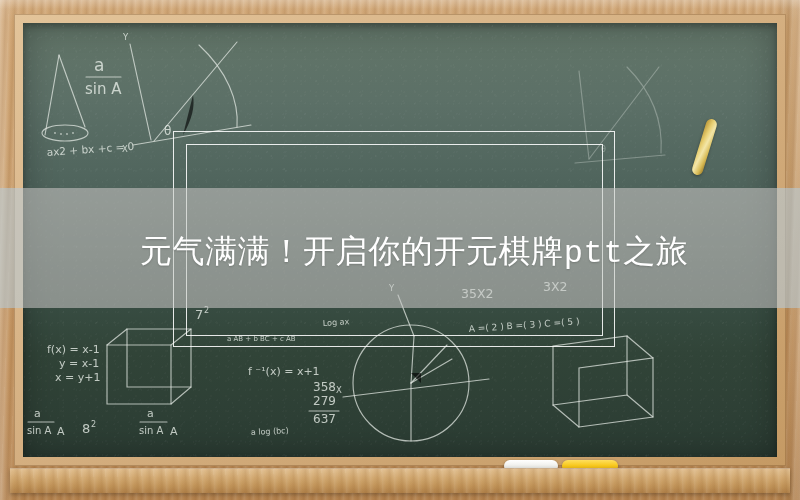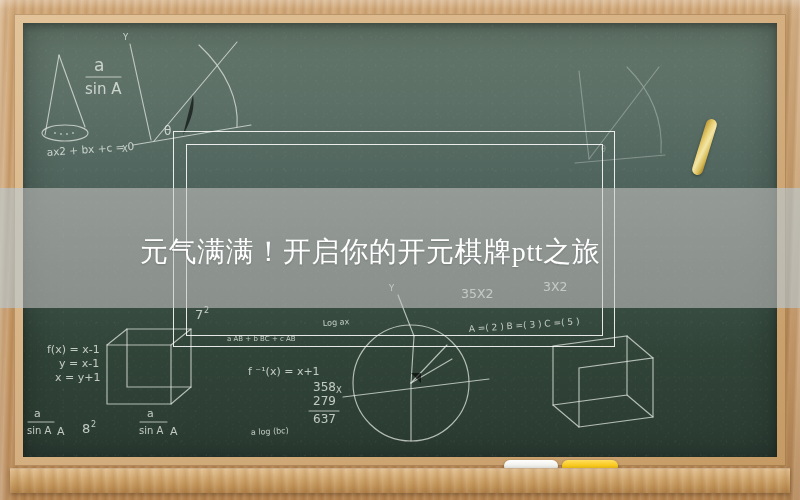--- a/index.html
+++ b/index.html
@@ -102,25 +102,25 @@
     background: rgba(197,201,197,0.56);
     backdrop-filter: saturate(.4);
   }
   .banner-title {
     position: absolute;
     left: 140px;
     top: 188px; height: 128px;
     width: 560px;
     display: flex; align-items: center;
     color: #ffffff;
-    font-size: 28px;
+    font-size: 32px;
     letter-spacing: .6px;
     white-space: nowrap;
     text-shadow: 0 1px 2px rgba(0,0,0,0.18);
-    font-family: Liberation Serif, serif;
+    font-family: Liberation Mono, monospace;
   }
 
   
   .chalk-stick { position: absolute; border-radius: 7px; }
   .chalk-yellow-tilt {
     left: 676px; top: 95px;
     width: 11px; height: 58px;
     transform: rotate(17deg);
     background: linear-gradient(100deg, #b79333 0%, #e8cf72 32%, #f3e6a8 52%, #d8bb56 78%, #9f7d27 100%);
     box-shadow: 0 1px 3px rgba(0,0,0,0.35);

